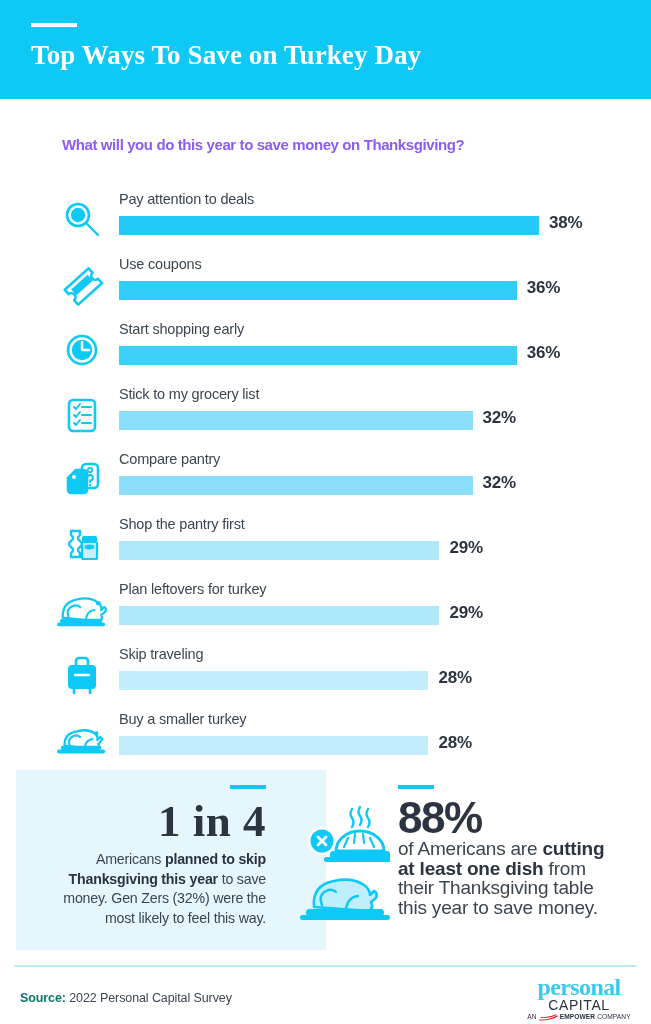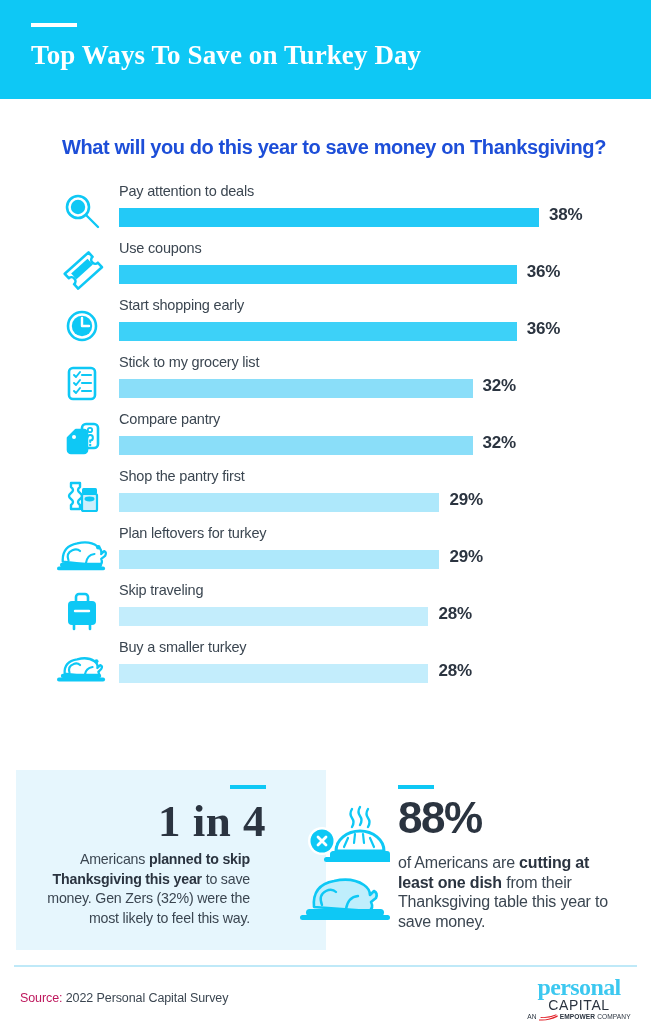--- a/index.html
+++ b/index.html
@@ -23,27 +23,27 @@
   .header-title {
     position:absolute; left:31px; top:40px;
     font-family:"Liberation Serif", serif;
     font-weight:700; font-size:27px; color:#ffffff;
     letter-spacing:0.1px; white-space:nowrap;
   }
 
   
   .subtitle {
     position:absolute; left:62px; top:136px;
-    font-size:20px; font-weight:700; color:#1d4ed8;
+    font-size:15px; font-weight:700; color:#8b5cf6;
     letter-spacing:-0.4px; white-space:nowrap;
   }
 
   
   .chart { position:absolute; left:0; top:183px; width:651px; }
-  .row { position:relative; height:57px; }
+  .row { position:relative; height:57px;margin-top:8px; }
   .row-icon {
     position:absolute; left:57px; top:4px;
     width:50px; height:50px;
     display:flex; align-items:center; justify-content:center;
   }
   .row-icon svg { display:block; }
   .row-label {
     position:absolute; left:119px; top:0px;
     font-size:14.5px; color:#3b4651; letter-spacing:-0.2px;
     white-space:nowrap;
@@ -71,55 +71,55 @@
     position:absolute; right:30px; top:0px; width:36px; height:3.5px;
     background:#0ec8f5;
   }
   .stat-big-left {
     position:absolute; right:30px; top:10px;
     font-family:"Liberation Serif", serif;
     font-weight:700; font-size:45px; color:#2b3440; letter-spacing:0.5px;
     white-space:nowrap;
   }
   .stat-body-left {
-    position:absolute; right:46px; top:65px; width:235px;
+    position:absolute; right:30px; top:65px; width:235px;
     text-align:right;
     font-size:14.2px; line-height:19.5px; color:#3b4651; letter-spacing:-0.2px;
   }
   .stat-body-left b { font-weight:700; color:#2b3440; }
 
   .stat-icons {
     position:absolute; left:300px; top:805px; width:90px; height:110px;
   }
   .stat-right { position:absolute; left:398px; top:785px; width:240px; }
   .stat-dash-right {
     position:absolute; left:0px; top:0px; width:36px; height:3.5px;
     background:#0ec8f5;
   }
   .stat-big-right {
     position:absolute; left:0px; top:8px;
     font-weight:700; font-size:44px; color:#2b3440; letter-spacing:-1.5px;
     white-space:nowrap;
   }
   .stat-body-right {
-    position:absolute; left:0px; top:68px; width:225px;
-    font-size:16px; line-height:19.5px; color:#3b4651; letter-spacing:-0.2px;
+    position:absolute; left:0px; top:54px; width:225px;
+    font-size:19px; line-height:19.5px; color:#3b4651; letter-spacing:-0.2px;
   }
   .stat-body-right b { font-weight:700; color:#2b3440; }
 
   
   .footer-rule {
     position:absolute; left:14px; top:965px; width:623px; height:1.5px;
     background:#bfe9f8;
   }
   .footer-source {
     position:absolute; left:20px; top:991px;
     font-size:12.5px; color:#3b4651; letter-spacing:-0.1px; white-space:nowrap;
   }
-  .footer-source .lbl { color:#be185d; font-weight:400; }
+  .footer-source .lbl { color:#0f766e; font-weight:700; }
 
   .logo { position:absolute; left:521px; top:975px; width:116px; height:42px; }
   .logo-personal {
     position:absolute; left:0; top:0; width:116px;
     text-align:center;
     font-family:"Liberation Serif", serif;
     font-weight:700; font-size:24px; color:#3cc8f0; letter-spacing:-0.6px;
     line-height:24px;
   }
   .logo-capital {

